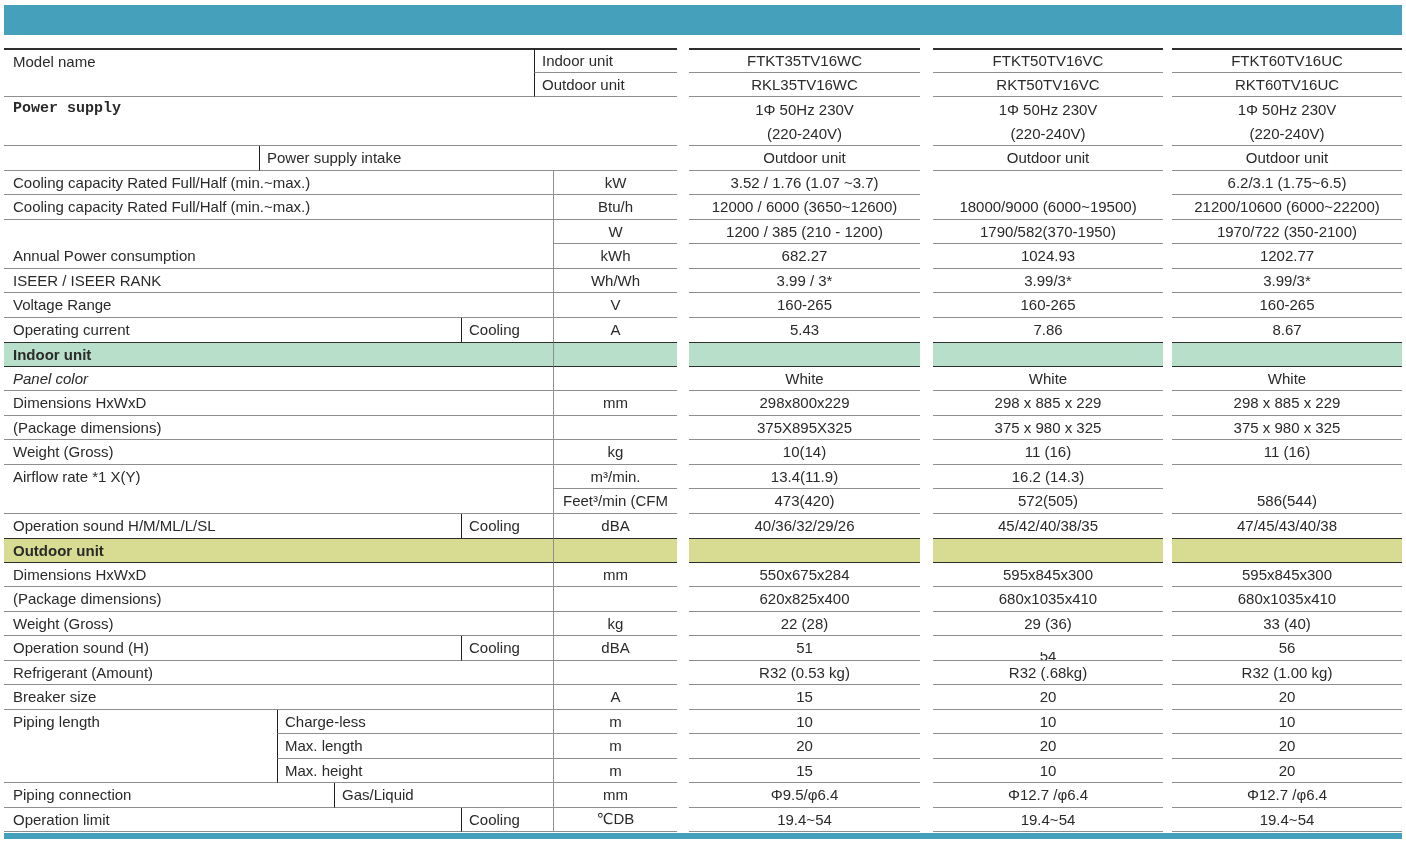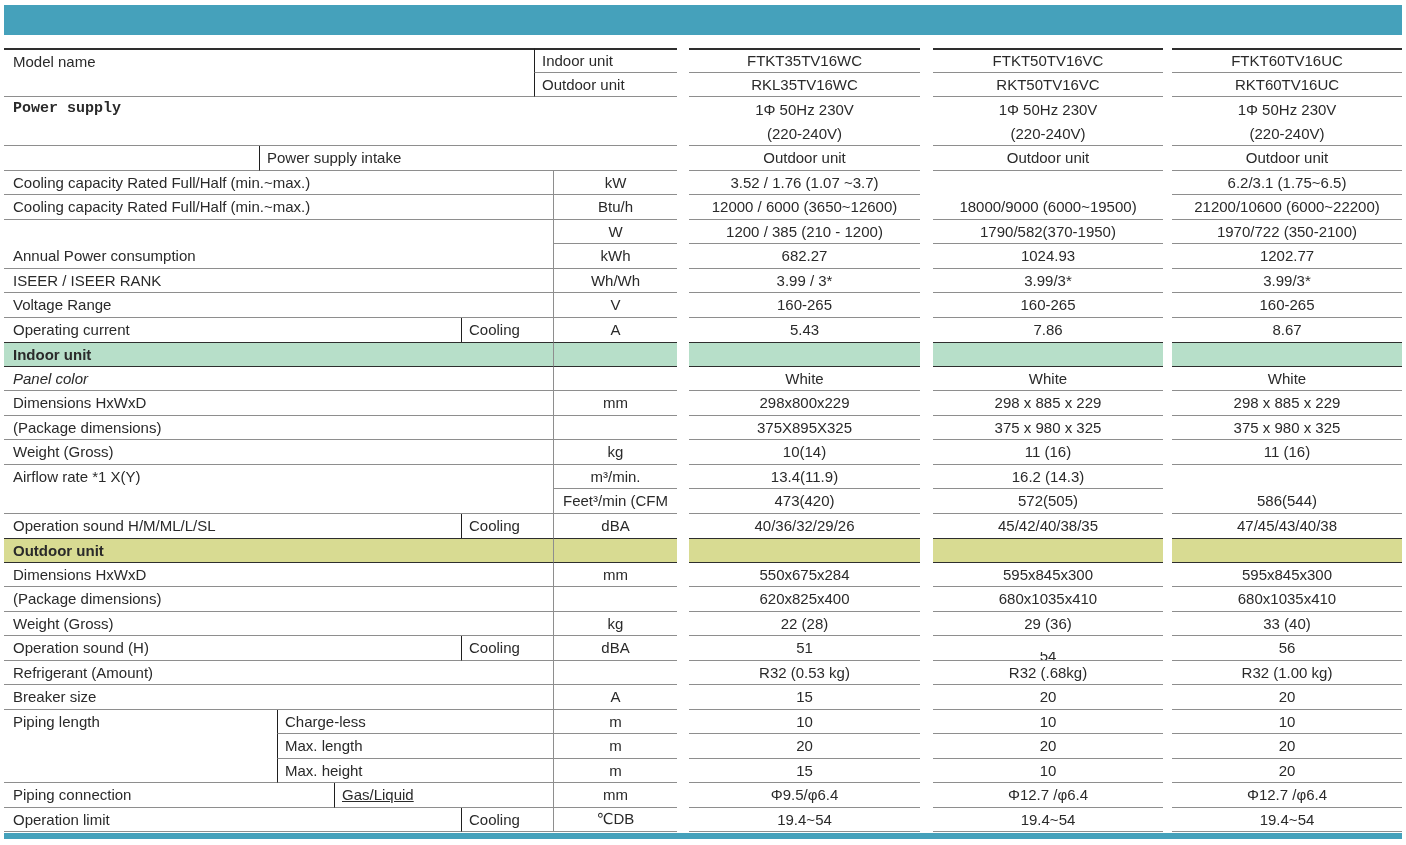--- a/index.html
+++ b/index.html
@@ -184,21 +184,21 @@
     <div class="c ctr ud bb" style="grid-area: 29 / 7 / span 1 / span 1;">m</div>
     <div class="c ctr bb" style="grid-area: 29 / 9 / span 1 / span 1;">20</div>
     <div class="c ctr bb" style="grid-area: 29 / 11 / span 1 / span 1;">20</div>
     <div class="c ctr bb" style="grid-area: 29 / 13 / span 1 / span 1;">20</div>
     <div class="c lbl bl bb" style="grid-area: 30 / 3 / span 1 / span 4;">Max. height</div>
     <div class="c ctr ud bb" style="grid-area: 30 / 7 / span 1 / span 1;">m</div>
     <div class="c ctr bb" style="grid-area: 30 / 9 / span 1 / span 1;">15</div>
     <div class="c ctr bb" style="grid-area: 30 / 11 / span 1 / span 1;">10</div>
     <div class="c ctr bb" style="grid-area: 30 / 13 / span 1 / span 1;">20</div>
     <div class="c lbl bb" style="grid-area: 31 / 1 / span 1 / span 3;">Piping connection</div>
-    <div class="c lbl bl bb" style="grid-area: 31 / 4 / span 1 / span 3; text-decoration: underline;">Gas/Liquid</div>
+    <div class="c lbl bl bb" style="grid-area: 31 / 4 / span 1 / span 3;">Gas/Liquid</div>
     <div class="c ctr ud bb" style="grid-area: 31 / 7 / span 1 / span 1;">mm</div>
     <div class="c ctr bb" style="grid-area: 31 / 9 / span 1 / span 1;">Φ9.5/φ6.4</div>
     <div class="c ctr bb" style="grid-area: 31 / 11 / span 1 / span 1;">Φ12.7 /φ6.4</div>
     <div class="c ctr bb" style="grid-area: 31 / 13 / span 1 / span 1;">Φ12.7 /φ6.4</div>
     <div class="c lbl bb" style="grid-area: 32 / 1 / span 1 / span 4;">Operation limit</div>
     <div class="c lbl bl bb" style="grid-area: 32 / 5 / span 1 / span 2;">Cooling</div>
     <div class="c ctr ud bb" style="grid-area: 32 / 7 / span 1 / span 1;">℃DB</div>
     <div class="c ctr bb" style="grid-area: 32 / 9 / span 1 / span 1;">19.4~54</div>
     <div class="c ctr bb" style="grid-area: 32 / 11 / span 1 / span 1;">19.4~54</div>
     <div class="c ctr bb" style="grid-area: 32 / 13 / span 1 / span 1;">19.4~54</div>

